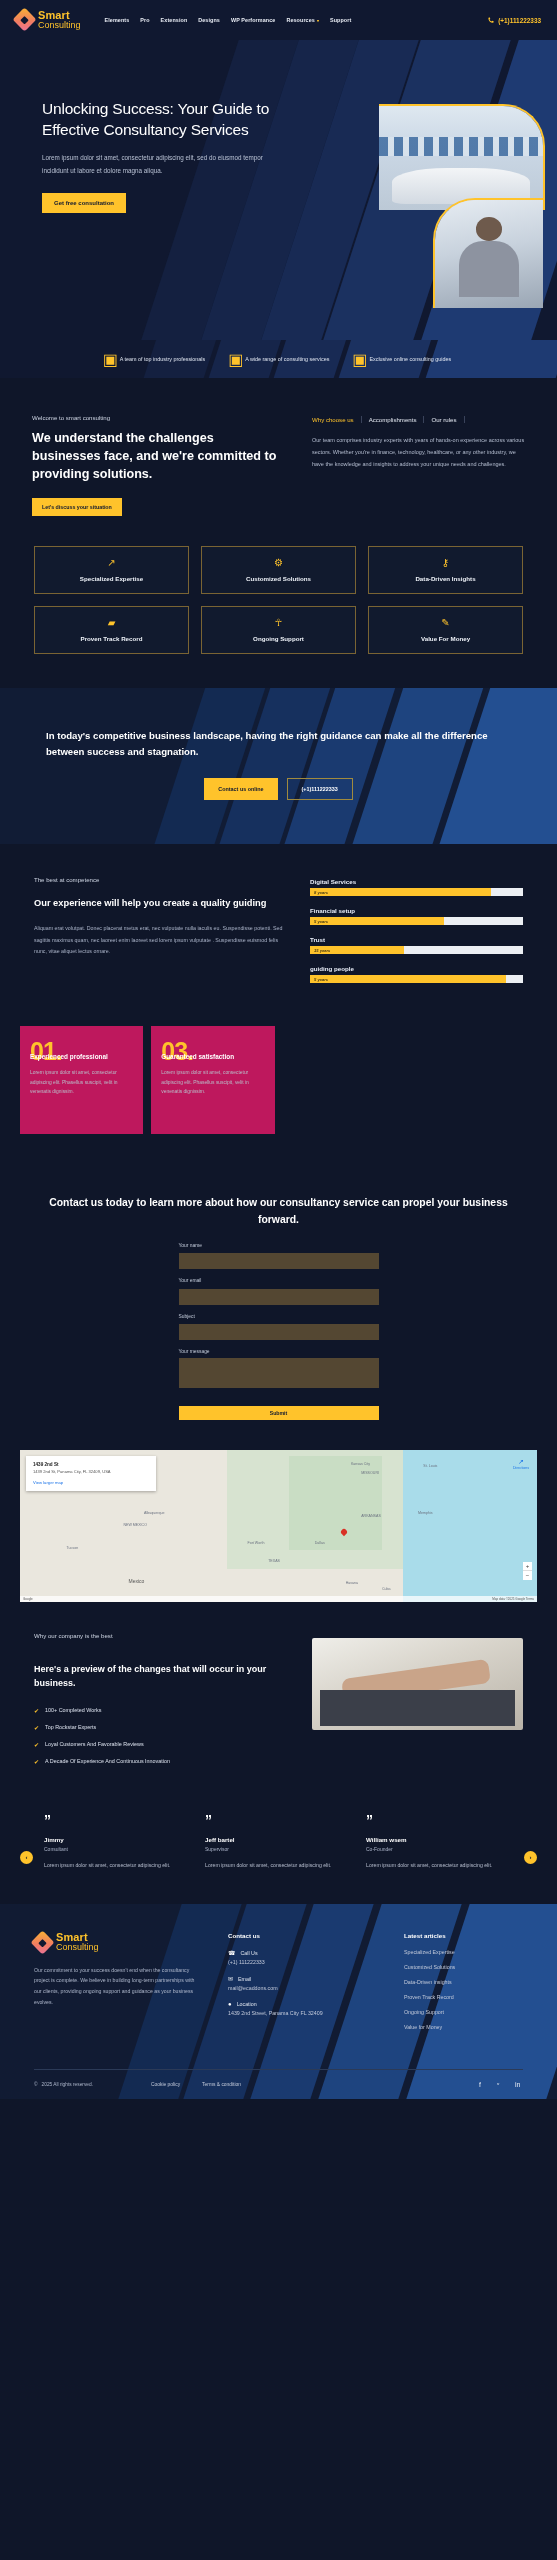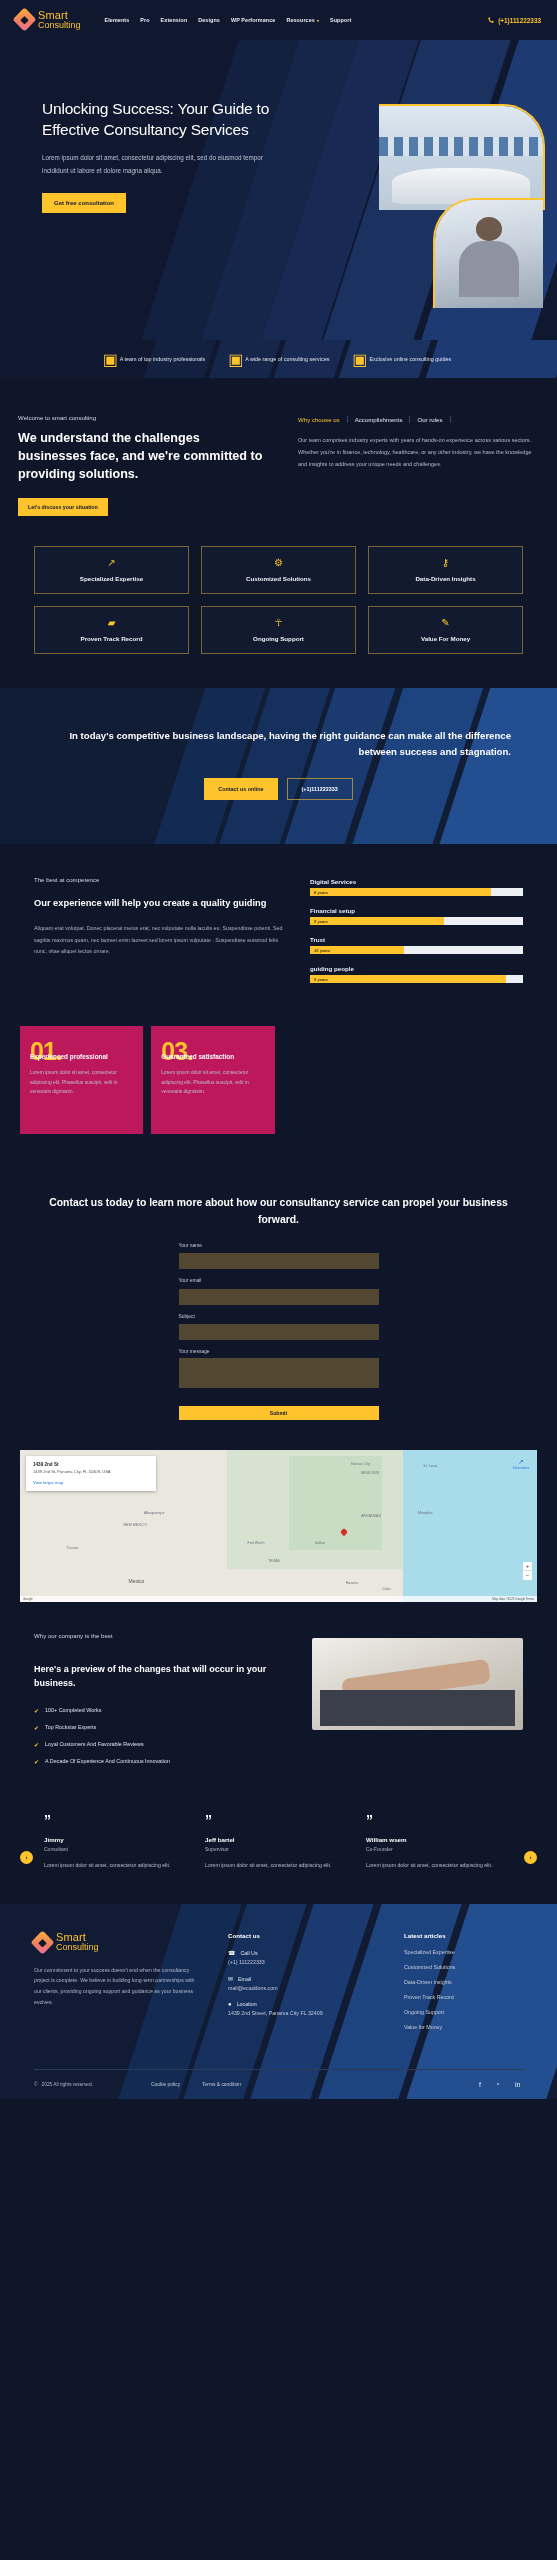--- a/index.html
+++ b/index.html
@@ -15,21 +15,21 @@
   .stripes i{position:absolute;top:-20%;height:140%;width:60px;transform:skewX(-18deg);}
 
   
   .hdr{height:40px;display:flex;align-items:center;padding:0 16px;position:relative;z-index:5;background:#101830;}
   .logo{display:flex;align-items:center;gap:5px;}
   .logo-mark{width:17px;height:17px;transform:rotate(45deg);
     background:linear-gradient(135deg,#f9b233 0%,#f07b63 60%,#e9749a 100%);
     border-radius:3px;display:flex;align-items:center;justify-content:center;}
   .logo-mark::after{content:"";width:6px;height:6px;background:#101830;transform:rotate(0deg);border-radius:1px;}
   .logo-txt{line-height:1.02;}
-  .logo-txt b{display:block;font-size:11px;color:#ffc32b;font-weight:400;letter-spacing:.1px;}
+  .logo-txt b{display:block;font-size:11px;color:#ffc32b;font-weight:700;letter-spacing:.1px;}
   .logo-txt span{display:block;font-size:9px;color:#ffc32b;font-weight:400;}
   .nav{display:flex;align-items:center;gap:11px;margin-left:24px;}
   .nav a{font-size:5.4px;color:#e8ecf4;text-decoration:none;font-weight:600;letter-spacing:.1px;white-space:nowrap;}
   .nav a .car{font-size:4px;margin-left:2px;color:#ffc32b;}
   .hdr-phone{margin-left:auto;display:flex;align-items:center;gap:4px;color:#ffc32b;font-size:6.4px;font-weight:600;}
 
   
   .hero{position:relative;height:300px;overflow:hidden;background:#101830;}
   .hero-in{position:relative;z-index:3;padding:58px 0 0 42px;width:330px;}
   .hero h1{font-size:15.5px;line-height:1.36;font-weight:400;letter-spacing:-.2px;}
@@ -51,42 +51,42 @@
   .person::after{content:"";position:absolute;left:22%;top:38%;width:56%;height:52%;border-radius:24px 24px 0 0;background:#8d93a0;}
 
   
   .badges{position:relative;height:38px;display:flex;align-items:center;justify-content:center;gap:26px;background:#101830;overflow:hidden;}
   .badge{display:flex;align-items:center;gap:5px;position:relative;z-index:3;}
   .badge span{font-size:5.4px;color:#dfe5f0;white-space:nowrap;}
   .bicon{width:9px;height:9px;color:#ffc32b;display:flex;align-items:center;justify-content:center;}
 
   
   .sect{background:#0f1629;position:relative;}
-  .welcome{display:flex;padding:36px 18px 10px;gap:30px;}
+  .welcome{display:flex;padding:36px 32px 10px;gap:30px;}
   .w-l{width:250px;}
   .eyebrow{font-size:6.1px;color:#cfd6e4;}
   .welcome h2{margin-top:9px;font-size:12.6px;line-height:1.42;font-weight:700;}
   .btn-y2{display:inline-block;background:#ffc32b;color:#101830;font-size:5.3px;font-weight:700;padding:6px 10px;border:none;cursor:pointer;margin-top:14px;}
   .w-r{flex:1;padding-top:2px;}
   .tabs{display:flex;align-items:center;font-size:6.1px;}
   .tabs .tab{padding:0 7px;color:#e4e9f2;white-space:nowrap;cursor:pointer;border-right:1px solid #3a4considerate;}
   .tabs .tab{border-right:1px solid #39425a;}
   .tabs .tab:first-child{padding-left:0;color:#ffc32b;}
   .w-r p{margin-top:12px;font-size:5.5px;line-height:2.15;color:#b4bdd0;}
 
   
   .cards{display:grid;grid-template-columns:repeat(3,1fr);gap:12px;padding:20px 34px 34px;}
   .card{border:.6px solid #7a6433;background:#111a2e;height:48px;display:flex;flex-direction:column;
         align-items:center;justify-content:center;gap:7px;cursor:pointer;}
   .card .ci{font-size:10px;color:#ffc32b;line-height:1;}
   .card b{font-size:6.2px;font-weight:600;color:#eef2f8;}
 
   
   .cta{position:relative;padding:40px 46px 44px;overflow:hidden;background:#111c35;}
-  .cta h2{position:relative;z-index:3;text-align:right;font-size:9.6px;line-height:1.7;font-weight:700;}
+  .cta h2{position:relative;z-index:3;text-align:left;font-size:9.6px;line-height:1.7;font-weight:700;}
   .cta-btns{position:relative;z-index:3;display:flex;justify-content:center;gap:9px;margin-top:18px;}
   .btn-y3{background:#ffc32b;color:#101830;font-size:5.4px;font-weight:700;padding:7px 14px;border:none;cursor:pointer;}
   .btn-o{background:transparent;color:#fff;font-size:5.4px;font-weight:700;padding:7px 14px;border:.7px solid #a08a3e;cursor:pointer;}
 
   
   .exp{display:flex;gap:26px;padding:32px 34px 22px;background:#0f1629;}
   .exp-l{width:250px;}
   .exp-l h3{margin-top:14px;font-size:9.3px;line-height:1.5;font-weight:700;}
   .exp-l p{margin-top:12px;font-size:5.3px;line-height:2.2;color:#aab3c8;}
   .exp-r{flex:1;padding-top:2px;}

